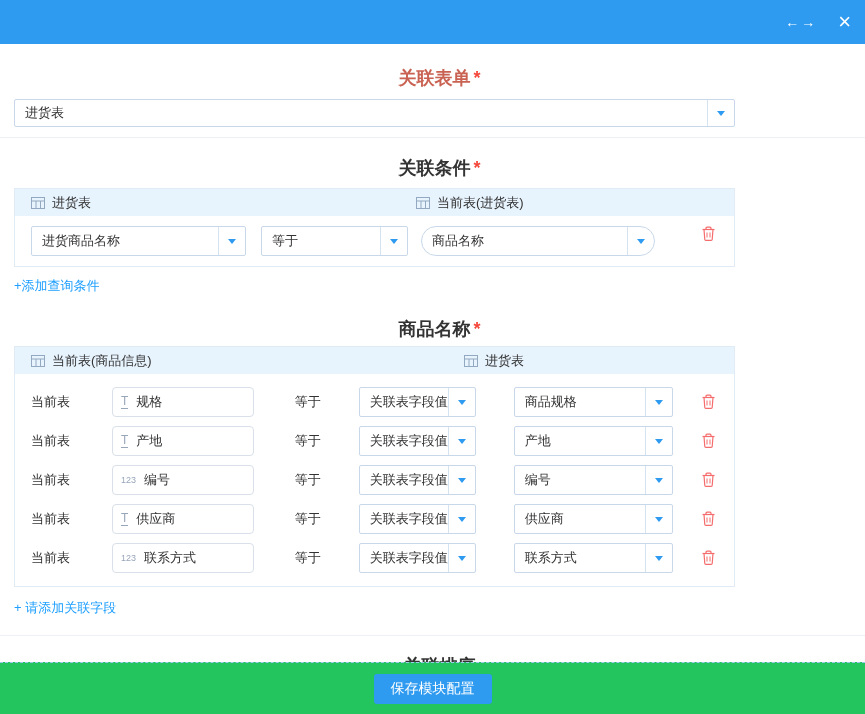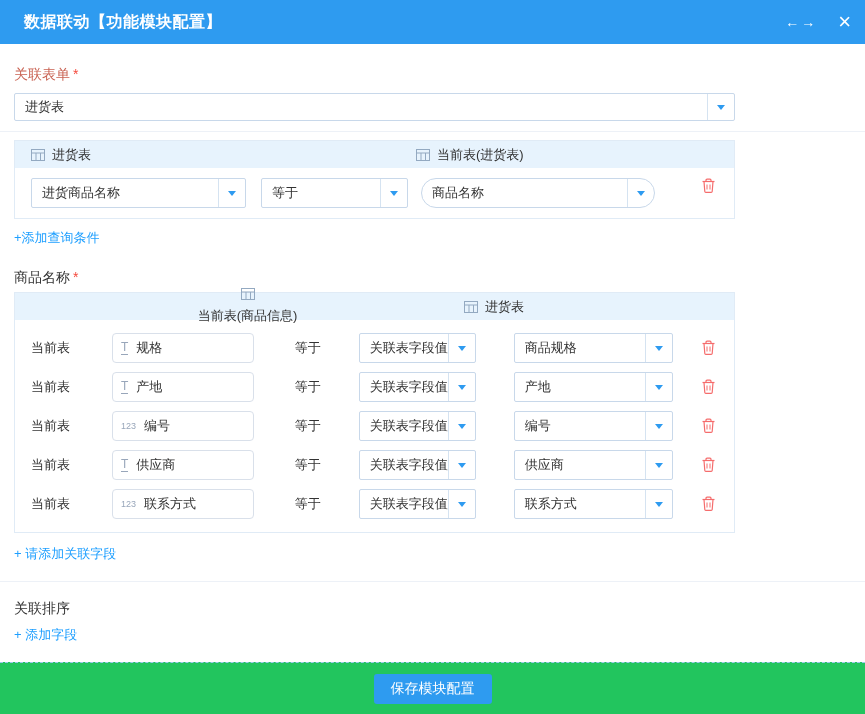--- a/index.html
+++ b/index.html
@@ -21,21 +21,21 @@
     align-items: center;
     padding: 0 14px 0 24px;
   }
   .header-title { color: #fff; font-size: 16px; font-weight: bold; letter-spacing: .5px; }
   .header-right { margin-left: auto; display: flex; align-items: center; gap: 24px; }
   .arrows { color: #fff; font-size: 14px; cursor: pointer; letter-spacing: -1px; }
   .close { color: #fff; font-size: 22px; line-height: 1; cursor: pointer; font-weight: 300; }
 
   
   .content { padding-left: 14px; }
-  .section-label { font-size: 14px; font-weight: normal; color: #333; }
+  .section-label { font-size: 18px; font-weight: bold; color: #333; text-align: center; }
   .section-label .req { color: #f5483b; margin-left: 3px; }
   .label-form { color: #c96252; margin-top: 22px; }
   .label-cond { margin-top: 18px; }
   .label-field { margin-top: 22px; }
   .label-sort { margin-top: 18px; }
 
   .hr { height: 1px; background: #edf1f7; margin-left: -14px; width: 865px; }
   .hr1 { margin-top: 10px; }
   .hr2 { margin-top: 18px; }
 
@@ -73,21 +73,21 @@
   .field-table { margin-top: 5px; }
   .thead {
     height: 27px;
     background: #e7f3fd;
     display: flex; align-items: center;
     padding: 0 16px;
     font-size: 13px; color: #333;
   }
   .th { display: flex; align-items: center; gap: 7px; }
   .cond-table .th-left { width: 385px; }
-  .field-table .th-left { width: 433px; flex-direction: column; }
+  .field-table .th-left { width: 433px; }
 
   .cond-body { padding: 10px 16px; display: flex; align-items: flex-start; }
   .sel-a { width: 215px; }
   .sel-b { width: 147px; margin-left: 15px; }
   .sel-c { width: 234px; margin-left: 13px; border-radius: 15px; }
 
   .field-body { padding: 13px 16px; }
   .field-row { display: flex; align-items: center; height: 30px; margin-bottom: 9px; gap: 28px; }
   .field-row:last-child { margin-bottom: 0; }
   .row-prefix { width: 65px; font-size: 13px; color: #333; }
@@ -125,41 +125,43 @@
     background: #2e9bf0; color: #fff;
     border: none; height: 30px; padding: 0 17px;
     font-size: 14px; border-radius: 3px;
     cursor: pointer; font-family: inherit;
   }
 </style>
 </head>
 <body>
 
 <div class="header">
-  <span class="header-title">数据联动【功能模块配置】</span>
   <div class="header-right">
     <span class="arrows">← →</span>
     <span class="close">×</span>
   </div>
 </div>
 
 <div class="content">
 
   <div class="section-label label-form">
     <span>关联表单</span><span class="req">*</span>
   </div>
   <div class="select top-select">
     <span class="select-value">进货表</span>
     <span class="select-caret">
         <i class="caret"></i>
       </span>
   </div>
 
   <div class="hr hr1"></div>
 
+  <div class="section-label label-cond">
+    <span>关联条件</span><span class="req">*</span>
+  </div>
 
   <div class="table cond-table">
     <div class="thead">
       <div class="th th-left">
         <svg width="14" height="12" viewBox="0 0 14 12">
             <rect x="0.5" y="0.5" width="13" height="11" fill="none" stroke="#93a9c1"></rect>
             <path d="M0.5 4h13M5 4v8M9.5 4v8" fill="none" stroke="#93a9c1"></path>
           </svg>
         <span>进货表</span>
       </div>

